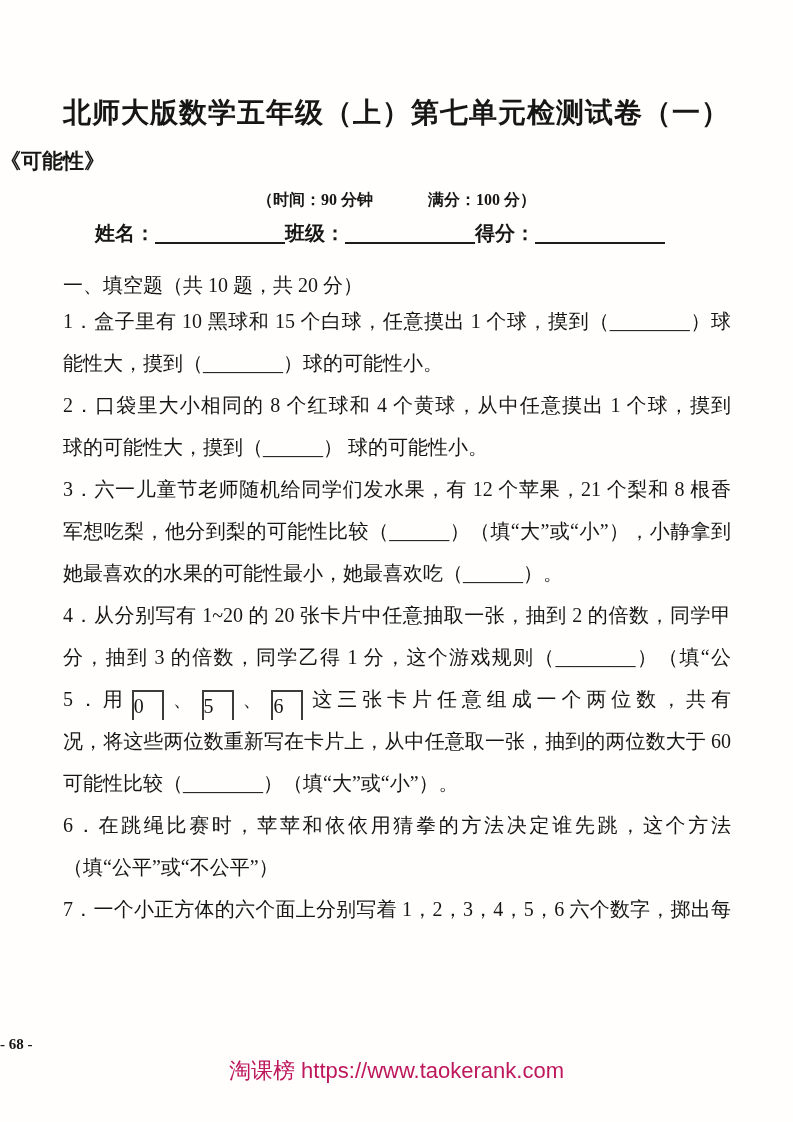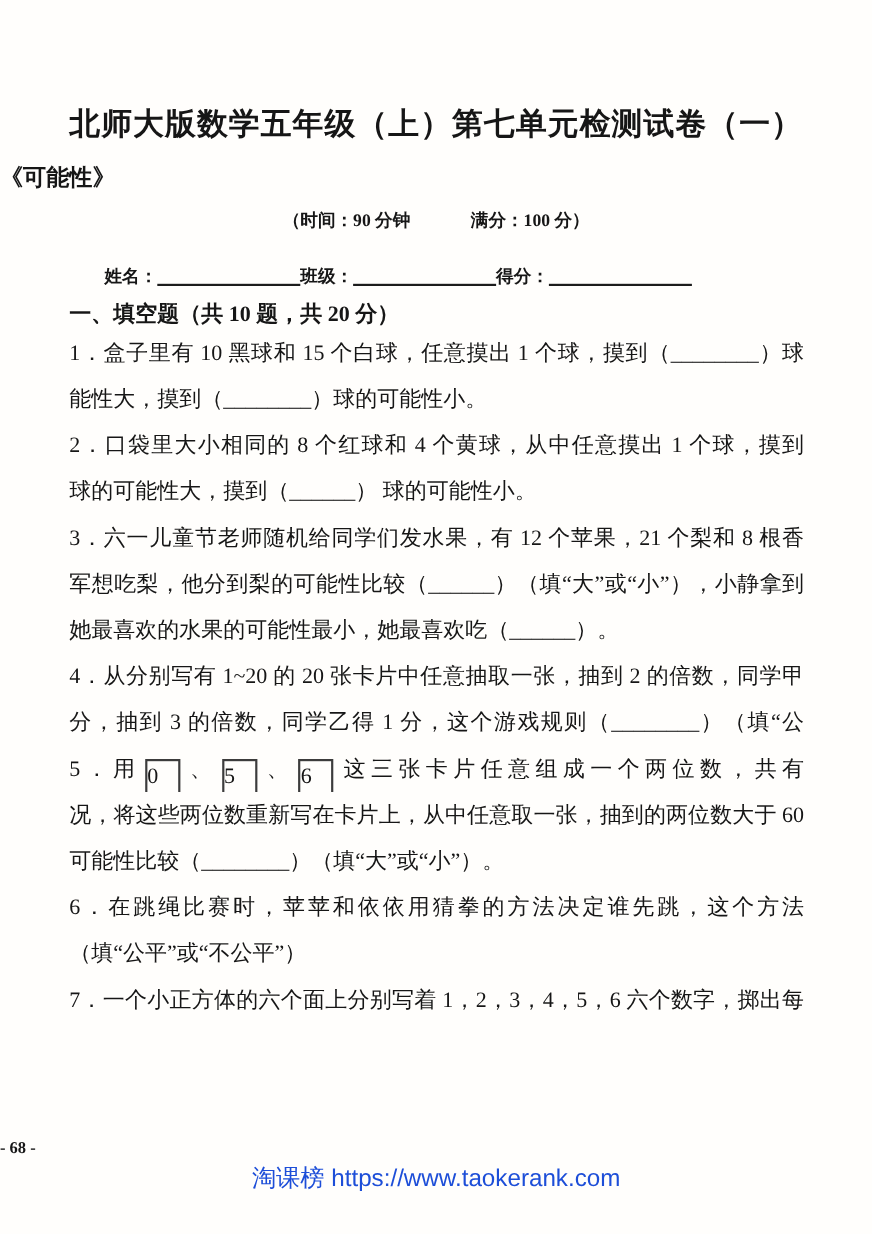--- a/index.html
+++ b/index.html
@@ -33,38 +33,38 @@
     position: absolute;
     top: 190px; left: 0; width: 100%;
     display: flex;
     justify-content: center;
     gap: 55px;
     font-size: 16px;
     font-weight: bold;
   }
   .info {
     position: absolute;
-    top: 238px; left: 95px;
-    font-size: 16px;
+    top: 220px; left: 95px;
+    font-size: 20px;
     font-weight: bold;
     white-space: nowrap;
     font-family: Liberation Serif, serif;
   }
   .blank {
     display: inline-block;
     width: 130px;
     height: 22px;
     border-bottom: 2px solid #1c1c1c;
     vertical-align: -4px;
   }
   .section-heading {
     position: absolute;
     top: 272px; left: 63px;
     font-size: 20px;
-    font-weight: bold;
+    font-weight: normal;
   }
   .questions {
     position: absolute;
     top: 300px; left: 63px;
     width: 668px;
     font-size: 20px;
   }
   .line {
     height: 42px;
     line-height: 42px;
@@ -89,21 +89,21 @@
     position: absolute;
     top: 1036px; left: 0; width: 100%;
     font-size: 15px;
     font-weight: bold;
   }
   .footer {
     position: absolute;
     top: 1056px; left: 0; width: 100%;
     text-align: center;
     font-size: 22px;
-    color: #1d4ed8;
+    color: #be185d;
     font-family: "Liberation Sans", "DejaVu Sans", sans-serif;
   }
 </style>
 </head>
 <body>
 
 <div class="page">
 
   <div class="title">北师大版数学五年级（上）第七单元检测试卷（一）</div>
 

